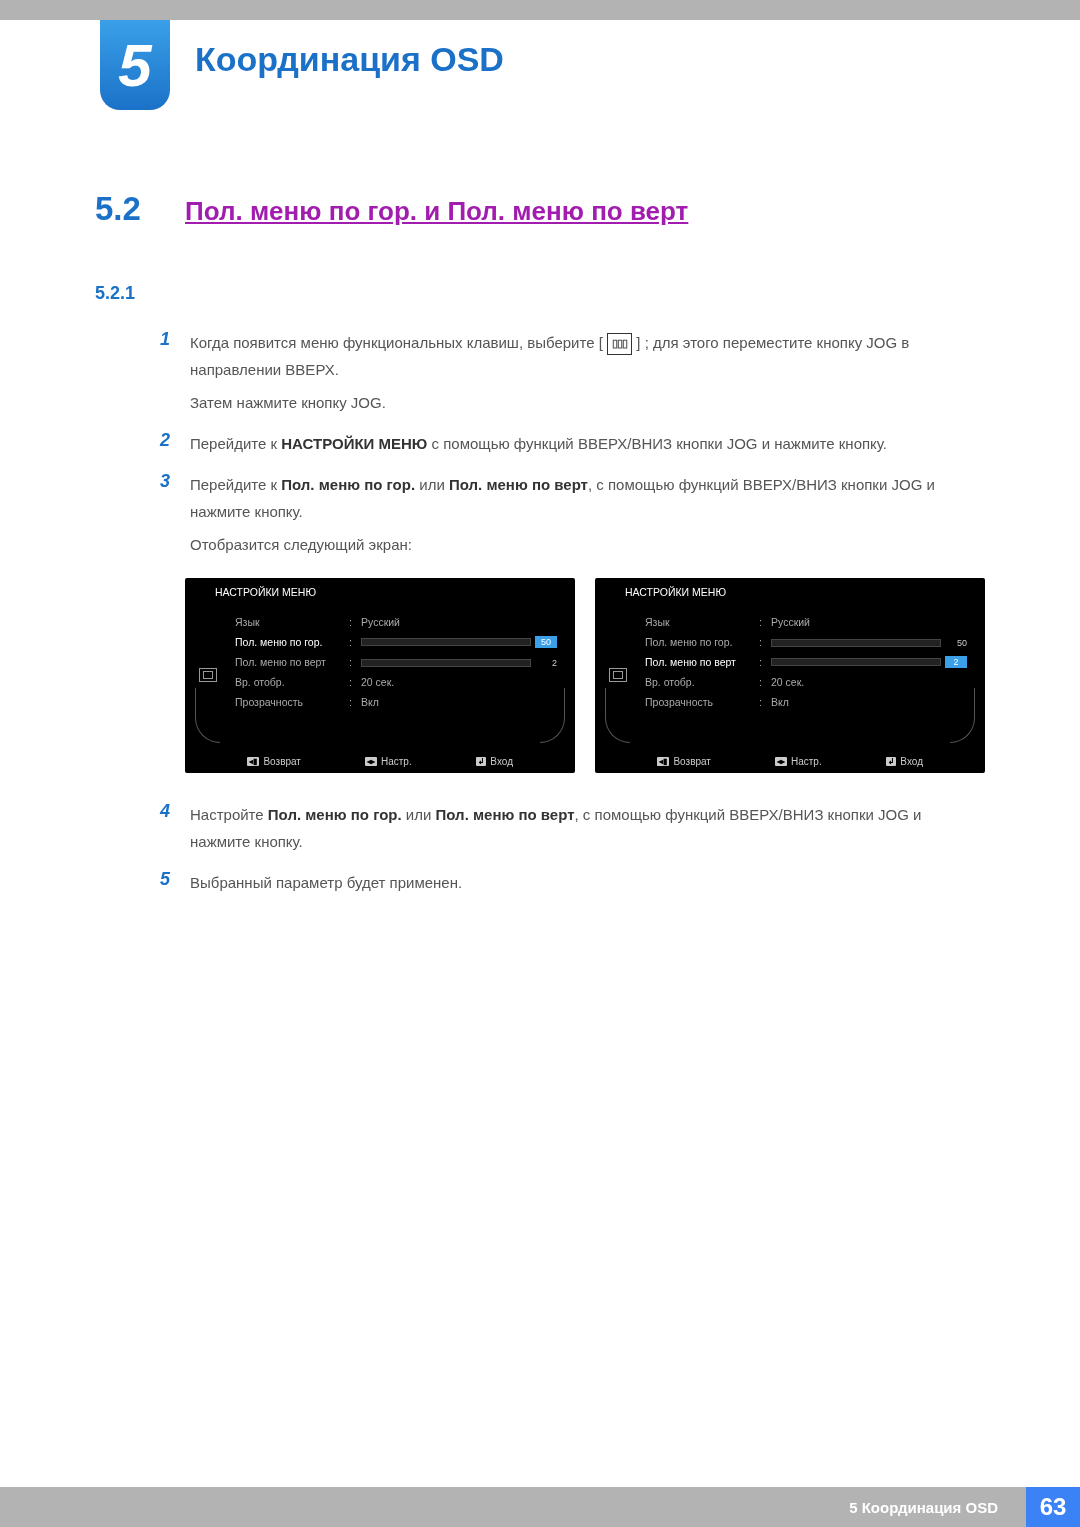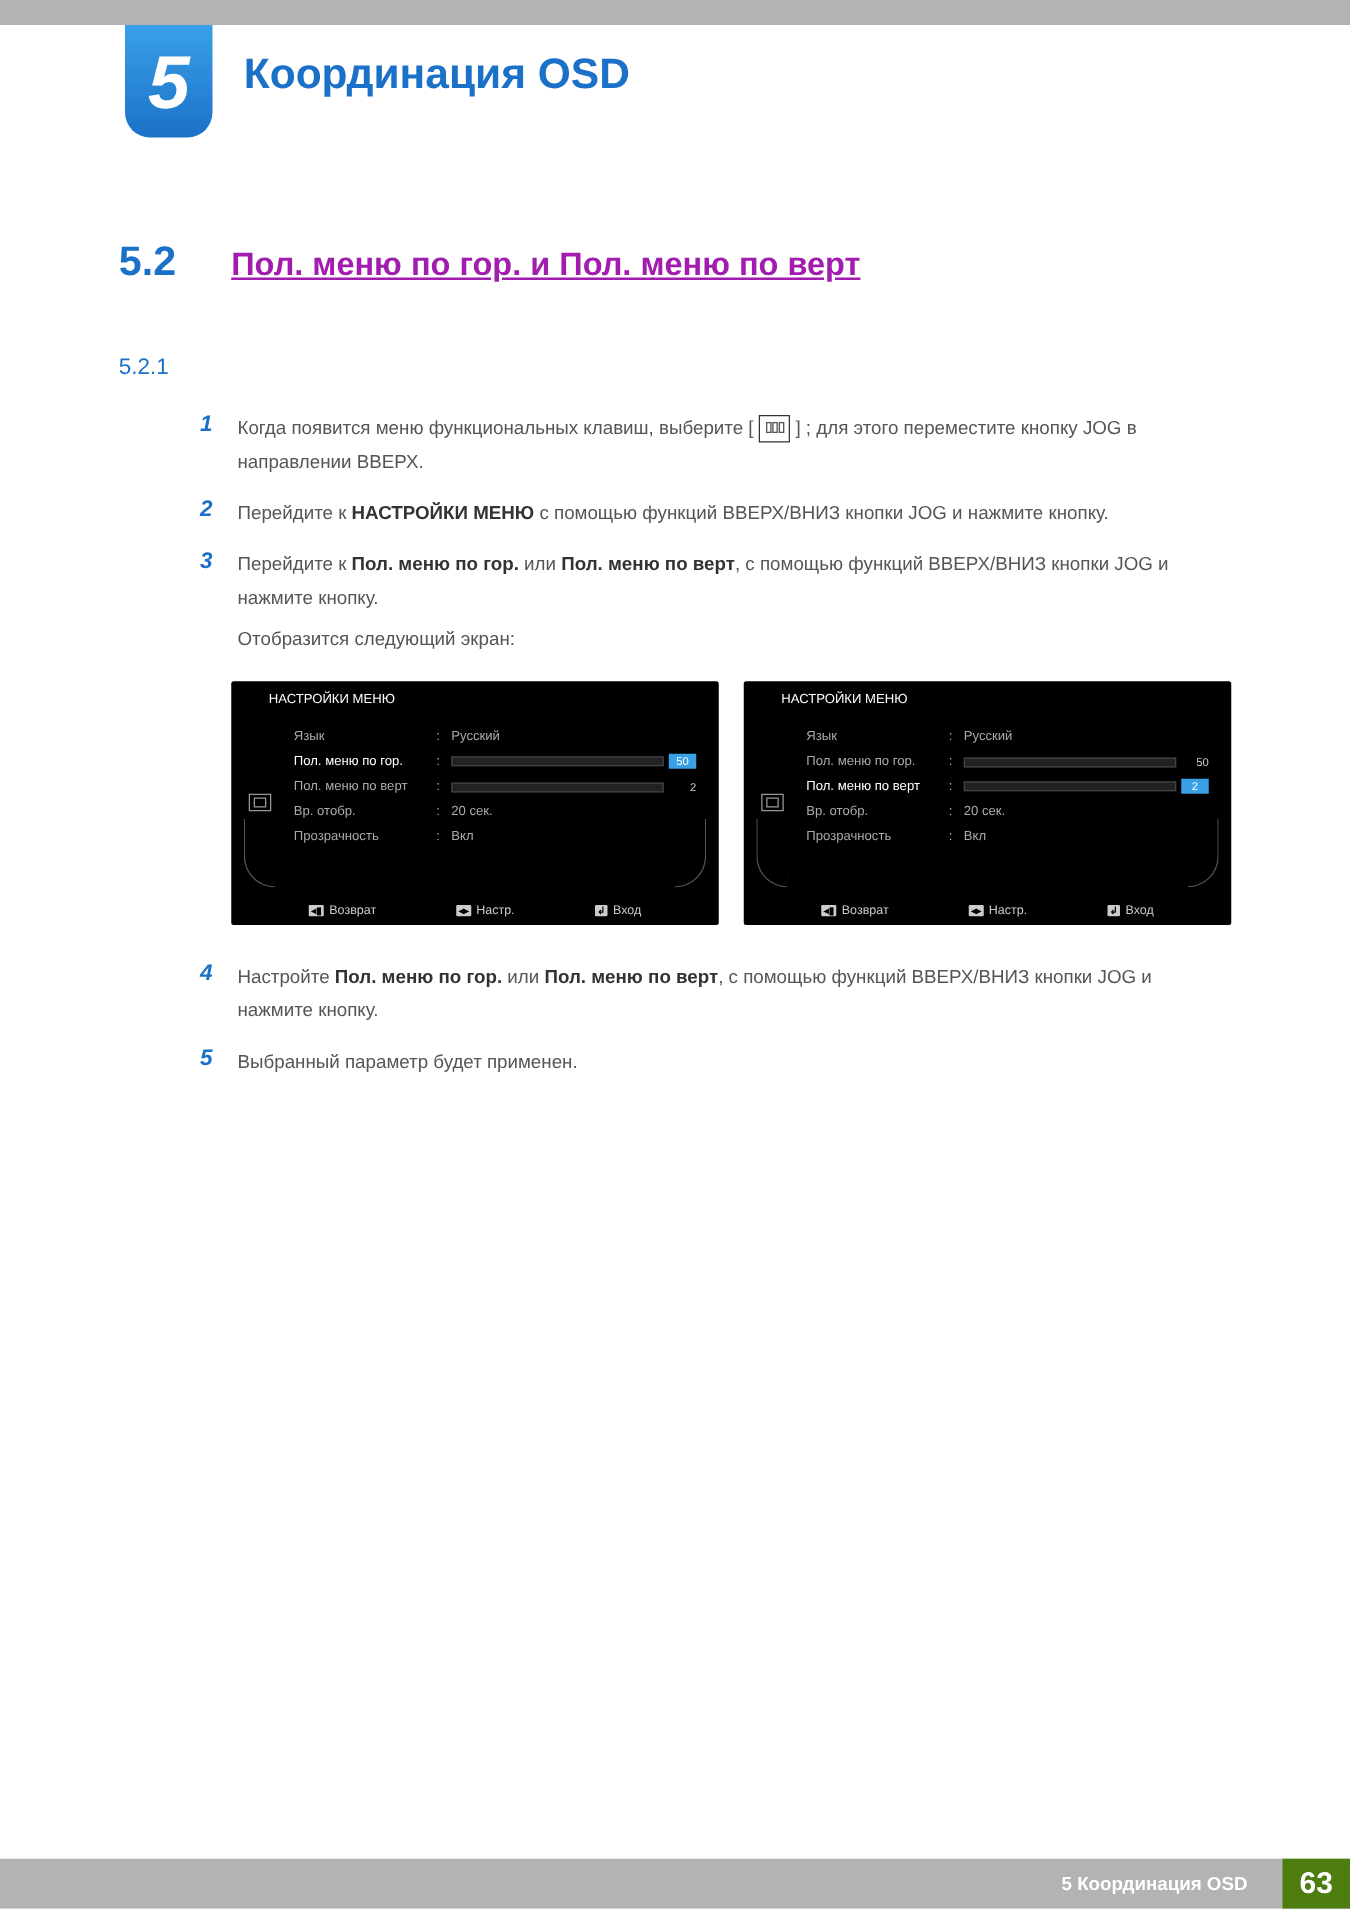--- a/index.html
+++ b/index.html
@@ -78,21 +78,21 @@
   .subsection-row {
     display: flex;
     align-items: baseline;
     margin-left: 0;
     margin-top: 20px;
     margin-bottom: 25px;
   }
   .subsection-num {
     color: #1b71c8;
     font-size: 18px;
-    font-weight: normal;
+    font-weight: bold;
     width: 90px;
     flex-shrink: 0;
   }
   .subsection-title {
     color: #1b71c8;
     font-size: 18px;
     font-weight: bold;
   }
   .step-list {
     margin-left: 65px;
@@ -246,21 +246,21 @@
     align-items: center;
     padding-right: 0;
   }
   .footer-label {
     color: #fff;
     font-weight: bold;
     font-size: 15px;
     padding-right: 28px;
   }
   .footer-page {
-    background: #4d7c0f;
+    background: #3b82f6;
     color: #fff;
     font-weight: bold;
     font-size: 24px;
     width: 54px;
     height: 40px;
     display: flex;
     align-items: center;
     justify-content: center;
   }
   .arc-right-curve{
@@ -299,20 +299,21 @@
   </div>
 
   <div class="step-list">
 
     <div class="step">
       <div class="step-num">1</div>
       <div class="step-body">
         <span>Когда появится меню функциональных клавиш, выберите [</span>
         <span class="icon-box">▯▯▯</span>
         <span>] ; для этого переместите кнопку JOG в направлении ВВЕРХ.</span>
+        <span class="sub-line">Затем нажмите кнопку JOG.</span>
       </div>
     </div>
 
     <div class="step">
       <div class="step-num">2</div>
       <div class="step-body">
         <span>Перейдите к </span><span class="bold">НАСТРОЙКИ МЕНЮ</span><span> с помощью функций ВВЕРХ/ВНИЗ кнопки JOG и нажмите кнопку.</span>
       </div>
     </div>
 

